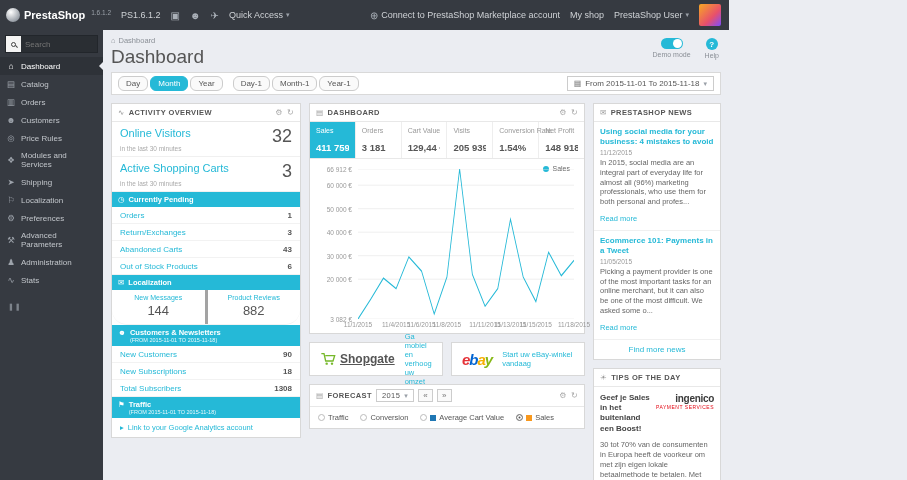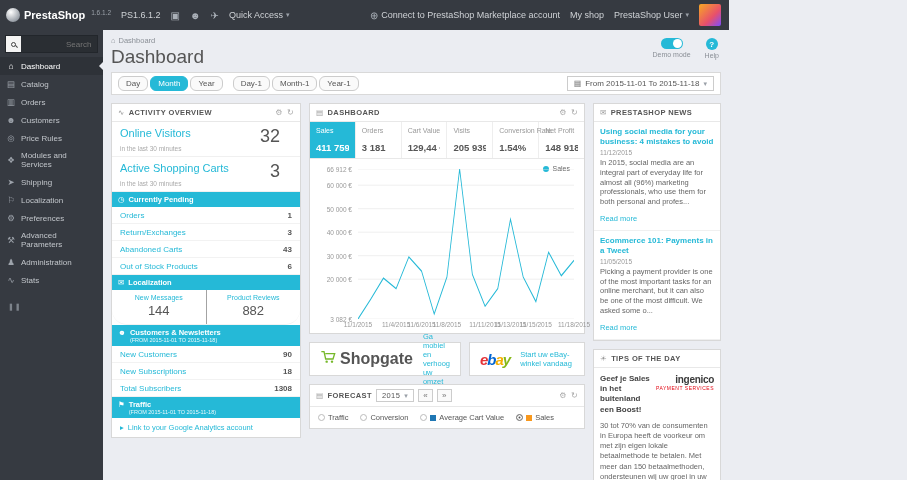--- a/index.html
+++ b/index.html
@@ -20,21 +20,21 @@
   .qa { display:flex; gap:3px; align-items:center; }
   .caret { font-size:7px; color:#9aa0a8; }
   .avatar { width:22px; height:22px; border-radius:2px; background:linear-gradient(135deg,#f7a823,#e8506b 60%,#7c4dff); display:inline-block; }
 
   
   .body-row { display:flex; height:450px; }
   .sidebar { width:103px; background:#363a41; flex:none; display:flex; flex-direction:column; }
   main { flex:1; overflow:hidden; padding:3px 8px 0 8px; position:relative; }
 
   
-  .search-box { margin:5px 5px 4px 5px; display:flex; align-items:center; background:#2a2e33; border:1px solid #22262b; height:18px;gap:41px; }
+  .search-box { margin:5px 5px 4px 5px; display:flex; align-items:center; background:#2a2e33; border:1px solid #22262b; height:18px; }
   .search-ico-box { width:15px; height:16px; background:#f4f4f4; display:flex; align-items:center; justify-content:center; flex:none; cursor:pointer; }
   .magnifier { width:5px; height:5px; border:1px solid #444; border-radius:50%; position:relative; }
   .magnifier::after { content:""; position:absolute; width:3px; height:1px; background:#444; right:-3px; bottom:-1px; transform:rotate(45deg); }
   .search-box input { flex:1; min-width:0; background:transparent; border:0; outline:none; color:#ccc; font-size:8px; padding:0 4px; }
   .nav-item { display:flex; align-items:center; gap:5px; padding:4px 6px; font-size:8px; color:#c2c6cb; cursor:pointer; position:relative; }
   .ni-icon { width:10px; text-align:center; color:#9da3ab; font-size:8.5px; flex:none; }
   .nav-item.active { background:#2e3238; color:#fff; }
   .nav-item.active .ni-icon { color:#fff; }
   .nav-item.active::after { content:""; position:absolute; right:0; top:50%; transform:translateY(-50%); border:4px solid transparent; border-right-color:#ebedf2; }
   .collapse-btn { margin-top:10px; padding:4px 8px; color:#7d838b; font-size:7px; letter-spacing:1px; cursor:pointer; }
@@ -63,34 +63,34 @@
   .col-left { width:190px; flex:none; }
   .col-mid { flex:1; min-width:0; }
   .col-right { width:128px; flex:none; }
   .panel { background:#fff; border:1px solid #d8d8d8; margin-bottom:8px; }
   .panel-head { display:flex; align-items:center; gap:4px; padding:4px 6px; border-bottom:1px solid #e8e8e8; color:#555; font-size:7.5px; font-weight:bold; text-transform:uppercase; letter-spacing:.4px; }
   .ph-icon { color:#999; font-weight:normal; }
   .ph-spacer { flex:1; }
   .ph-ctl { color:#aaa; font-size:8px; cursor:pointer; font-weight:normal; }
 
   
-  .visitor-block { padding:5px 20px 4px 8px; border-bottom:1px solid #f0f0f0; }
+  .visitor-block { padding:5px 8px 4px 8px; border-bottom:1px solid #f0f0f0; }
   .vb-row { display:flex; justify-content:space-between; align-items:flex-start; }
   .vb-label { color:var(--accent); font-size:11px; }
   .vb-value { color:#555; font-size:18px; font-weight:300; line-height:1; }
   .vb-sub { font-size:6.5px; color:#aaa; }
   .blue-bar { background:var(--accent); color:#fff; padding:3px 6px; font-size:7.5px; font-weight:bold; display:flex; gap:4px; align-items:flex-start; }
   .bb-icon { font-weight:normal; font-size:7.5px; }
   .bb-sub { display:block; font-weight:normal; font-size:5.5px; opacity:.9; }
   .stat-row { display:flex; justify-content:space-between; padding:3.5px 8px; border-bottom:1px solid #f2f2f2; font-size:8px; }
   .stat-row .lbl { color:var(--accent); cursor:pointer; }
   .stat-row .val { color:#555; font-weight:bold; }
   .notif-cells { display:flex; text-align:center; border-bottom:1px solid #f2f2f2;border-radius:15px; }
   .cell { flex:1; padding:4px 2px 5px 2px; cursor:pointer; }
-  .cell + .cell { border-left:1px solid #a3a3a3; }
+  .cell + .cell { border-left:3px solid #a3a3a3; }
   .cell .lbl { color:var(--accent); font-size:7px; display:block; }
   .cell .val { color:#555; font-size:13px; font-weight:300; }
   .ga-link { padding:5px 8px; font-size:7.5px; color:var(--accent); display:flex; gap:4px; align-items:center; cursor:pointer; }
 
   
   .kpi-row { display:flex; border-bottom:1px solid #e8e8e8; }
   .kpi { flex:1; min-width:0; padding:5px 6px; border-right:1px solid #eee; position:relative; cursor:pointer; }
   .kpi:last-child { border-right:0; }
   .kpi-label { font-size:7px; color:#999; display:block; white-space:nowrap; }
   .kpi-value { font-size:9.5px; color:#555; font-weight:bold; display:block; margin-top:8px; white-space:nowrap; overflow:hidden; }
@@ -105,21 +105,21 @@
   .plot { position:relative; flex:1; height:150px; }
   .plot svg { position:absolute; inset:0; width:100%; height:100%; }
   .xlabels { position:relative; height:12px; margin-left:44px; }
   .xlabels span { position:absolute; top:2px; transform:translateX(-50%); font-size:6.5px; color:#999; white-space:nowrap; }
   .chart-legend { position:absolute; top:6px; right:14px; font-size:7px; color:#666; display:flex; align-items:center; gap:3px; }
   .legend-dot { width:6px; height:6px; border-radius:50%; display:inline-block; }
 
   
   .promo-row { display:flex; gap:8px; margin-bottom:8px; }
   .promo { flex:1; background:#fff; border:1px solid #d8d8d8; height:34px; display:flex; align-items:center; gap:10px; padding:0 10px; }
-  .shopgate-logo { display:flex; gap:4px; font-size:16px; font-weight:bold; color:#555; }
+  .shopgate-logo { display:flex; align-items:center; gap:4px; font-size:12px; font-weight:bold; color:#555;text-decoration:underline; }
   .ebay-logo { font-size:15px; font-weight:bold; font-style:italic; letter-spacing:-1px; }
   .promo-link { color:var(--accent); font-size:7.5px; cursor:pointer; }
 
   
   .year-select { border:1px solid #ccc; padding:1px 5px; font-size:7.5px; color:#555; background:#fff; display:flex; gap:4px; align-items:center; font-weight:normal; cursor:pointer; }
   .nav-btn { border:1px solid #ccc; background:#fafafa; color:#777; font-size:8px; padding:0 4px; line-height:11px; cursor:pointer; font-weight:normal; }
   .legend-row { display:flex; gap:12px; padding:6px 8px; font-size:7.5px; color:#555; align-items:center; }
   .opt { display:flex; align-items:center; cursor:pointer; }
   .radio { width:7px; height:7px; border:1px solid #bbb; border-radius:50%; display:inline-block; margin-right:3px; background:#fff; }
   .radio.checked { border-color:#888; background:#555; box-shadow:inset 0 0 0 1.5px #fff; }
@@ -511,20 +511,21 @@
               <div class="news-date">11/12/2015</div>
               <div class="news-body">In 2015, social media are an integral part of everyday life for almost all (96%) marketing professionals, who use them for both personal and profes...</div>
               <span class="read-more">Read more</span>
             </div>
             <div class="news-item">
               <div class="news-title">Ecommerce 101: Payments in a Tweet</div>
               <div class="news-date">11/05/2015</div>
               <div class="news-body">Picking a payment provider is one of the most important tasks for an online merchant, but it can also be one of the most difficult. We asked some o...</div>
               <span class="read-more">Read more</span>
             </div>
+            <div class="more-news">Find more news</div>
           </div>
 
           <div class="panel">
             <div class="panel-head">
               <span class="ph-icon">☀</span>
               <span>Tips of the day</span>
             </div>
             <div class="tips-top">
               <div class="tips-heading">Geef je Sales in het buitenland een Boost!</div>
               <div class="ing-logo">

